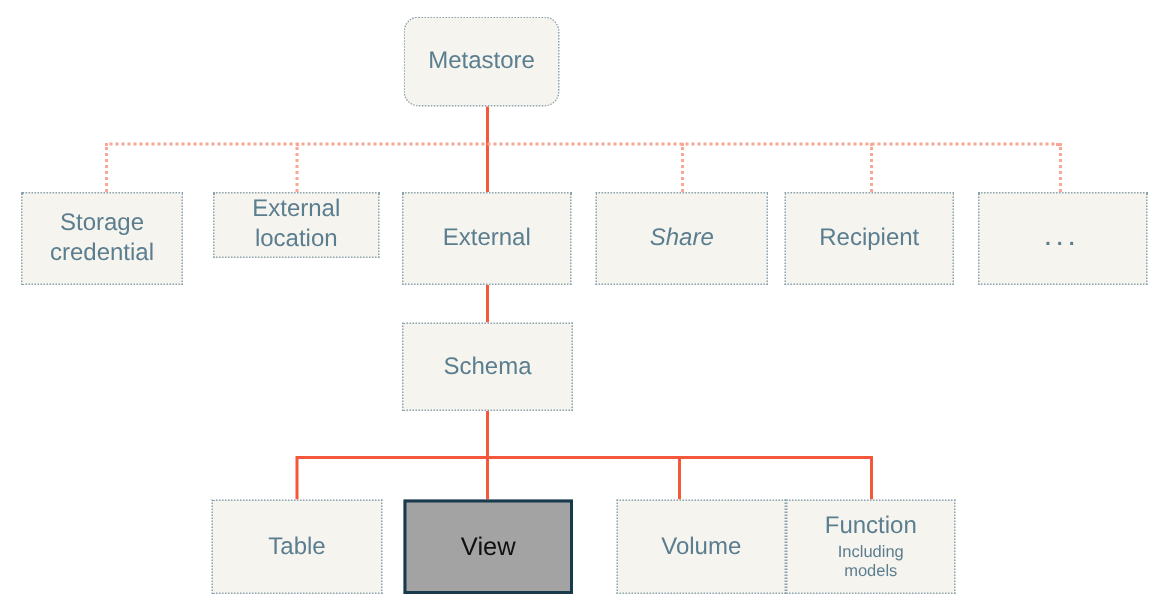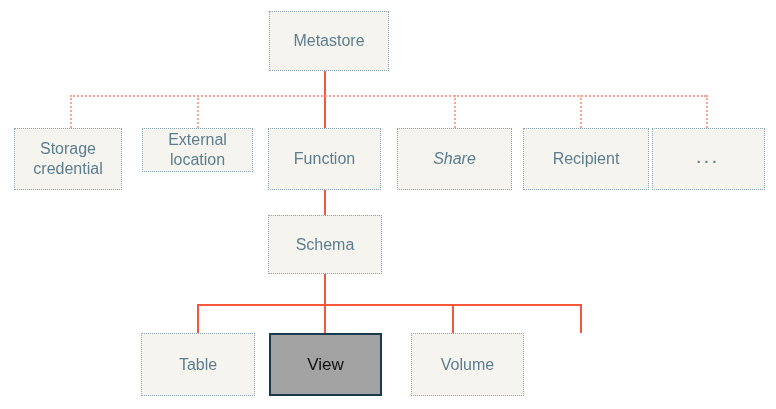--- a/index.html
+++ b/index.html
@@ -79,50 +79,54 @@
 
   <div class="conn v-solid" style="left:324px; top:190px; height:25px;"></div>
 
   <div class="conn v-solid" style="left:324px; top:274px; height:30px;"></div>
   <div class="conn h-solid" style="left:198px; top:304px; width:384px;"></div>
   <div class="conn v-solid" style="left:197px; top:304px; height:29px;"></div>
   <div class="conn v-solid" style="left:324px; top:304px; height:29px;"></div>
   <div class="conn v-solid" style="left:452px; top:304px; height:29px;"></div>
   <div class="conn v-solid" style="left:580px; top:304px; height:29px;"></div>
 
-  <div class="node" style="left:269px; top:11px; width:120px; height:60px;">
+  <div class="node" style="left:269px; top:11px; width:104px; height:60px;border-radius:10px;">
     <span class="node-label">Metastore</span>
   </div>
 
   <div class="node" style="left:14px; top:128px; width:108px; height:62px;">
     <span class="node-label">Storage credential</span>
   </div>
   <div class="node" style="left:142px; top:128px; width:111px; height:44px;">
     <span class="node-label">External location</span>
   </div>
   <div class="node" style="left:268px; top:128px; width:113px; height:62px;">
-    <span class="node-label">Function</span>
+    <span class="node-label">External</span>
   </div>
   <div class="node" style="left:397px; top:128px; width:115px; height:62px;font-style:italic;">
     <span class="node-label">Share</span>
   </div>
-  <div class="node" style="left:523px; top:128px; width:126px; height:62px;">
+  <div class="node" style="left:523px; top:128px; width:113px; height:62px;">
     <span class="node-label">Recipient</span>
   </div>
   <div class="node ellipsis" style="left:652px; top:128px; width:113px; height:62px;">
     <span class="node-label">...</span>
   </div>
 
   <div class="node" style="left:268px; top:215px; width:114px; height:59px;text-align:center;">
     <span class="node-label">Schema</span>
   </div>
 
   <div class="node" style="left:141px; top:333px; width:114px; height:63px;">
     <span class="node-label">Table</span>
   </div>
   <div class="node highlight" style="left:269px; top:333px; width:113px; height:63px;">
     <span class="node-label">View</span>
   </div>
   <div class="node" style="left:397px; top:333px; width:113px; height:63px;margin-left:14px;">
     <span class="node-label">Volume</span>
   </div>
+  <div class="node" style="left:524px; top:333px; width:113px; height:63px;">
+    <span class="node-label">Function</span>
+    <span class="node-sublabel">Including models</span>
+  </div>
 
 </div>
 
 </body></html>

